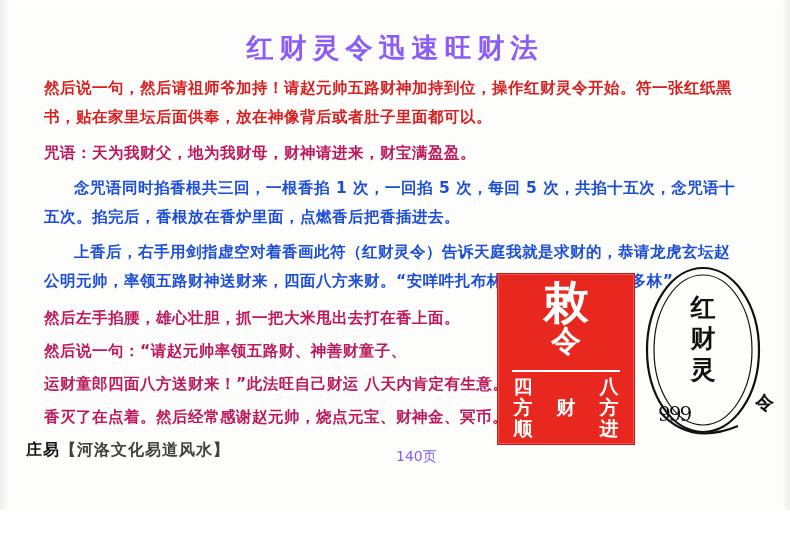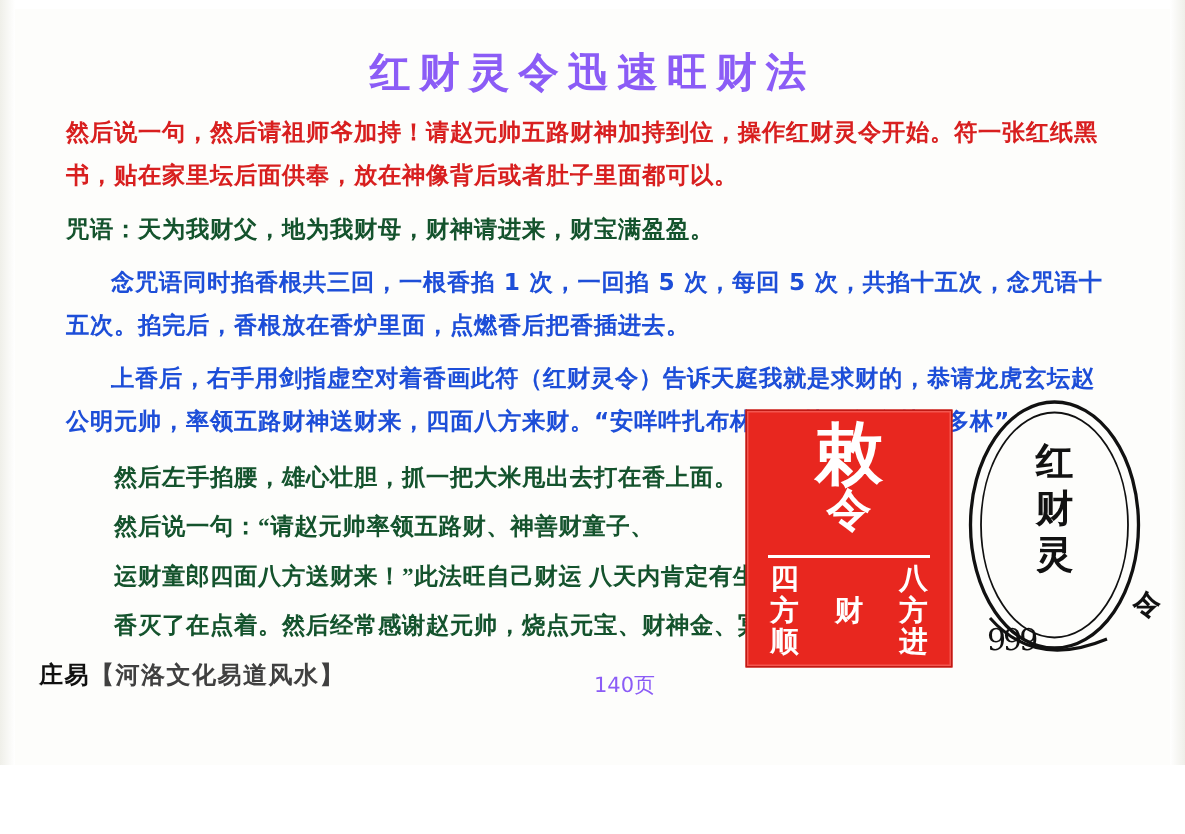--- a/index.html
+++ b/index.html
@@ -56,29 +56,29 @@
     width: 700px;
   }
   .para {
     margin: 0 0 4px 0;
     font-size: 15.5px;
     font-weight: bold;
     line-height: 29px;
     letter-spacing: 0.5px;
   }
   .red { color: #d81f1f; }
-  .blue { color: #14532d; font-family: Liberation Serif, serif; }
+  .blue { color: #be185d; }
   .black { color: #1d4ed8; }
   .indent { text-indent: 30px; }
 
   .p-red1 { margin-top: 0px; }
   .p-blue-zhouyu { margin-top: 7px; }
   .p-black1 { margin-top: 6px; }
   .p-black2 { margin-top: 6px; }
-  .p-blue-group { margin-top: 8px; width: 470px; margin-left: 32px; }
+  .p-blue-group { margin-top: 8px; width: 470px; }
 
   .footer-left {
     position: absolute;
     left: 26px;
     top: 440px;
     font-size: 16px;
     font-weight: bold;
     color: #101010;
     letter-spacing: 1px;
   }
@@ -179,21 +179,21 @@
     right: -8px;
     top: 128px;
     font-size: 19px;
     font-weight: bold;
     color: #111;
     font-family: "DejaVu Serif", serif;
   }
   .seal .seal-squiggle {
     position: absolute;
     left: 18px;
-    top: 152px;
+    top: 140px;
     font-size: 20px;
     color: #111;
     letter-spacing: -2px;
     font-family: "DejaVu Serif", serif;
     text-align: right;
   }
 </style>
 </head>
 <body>
 

